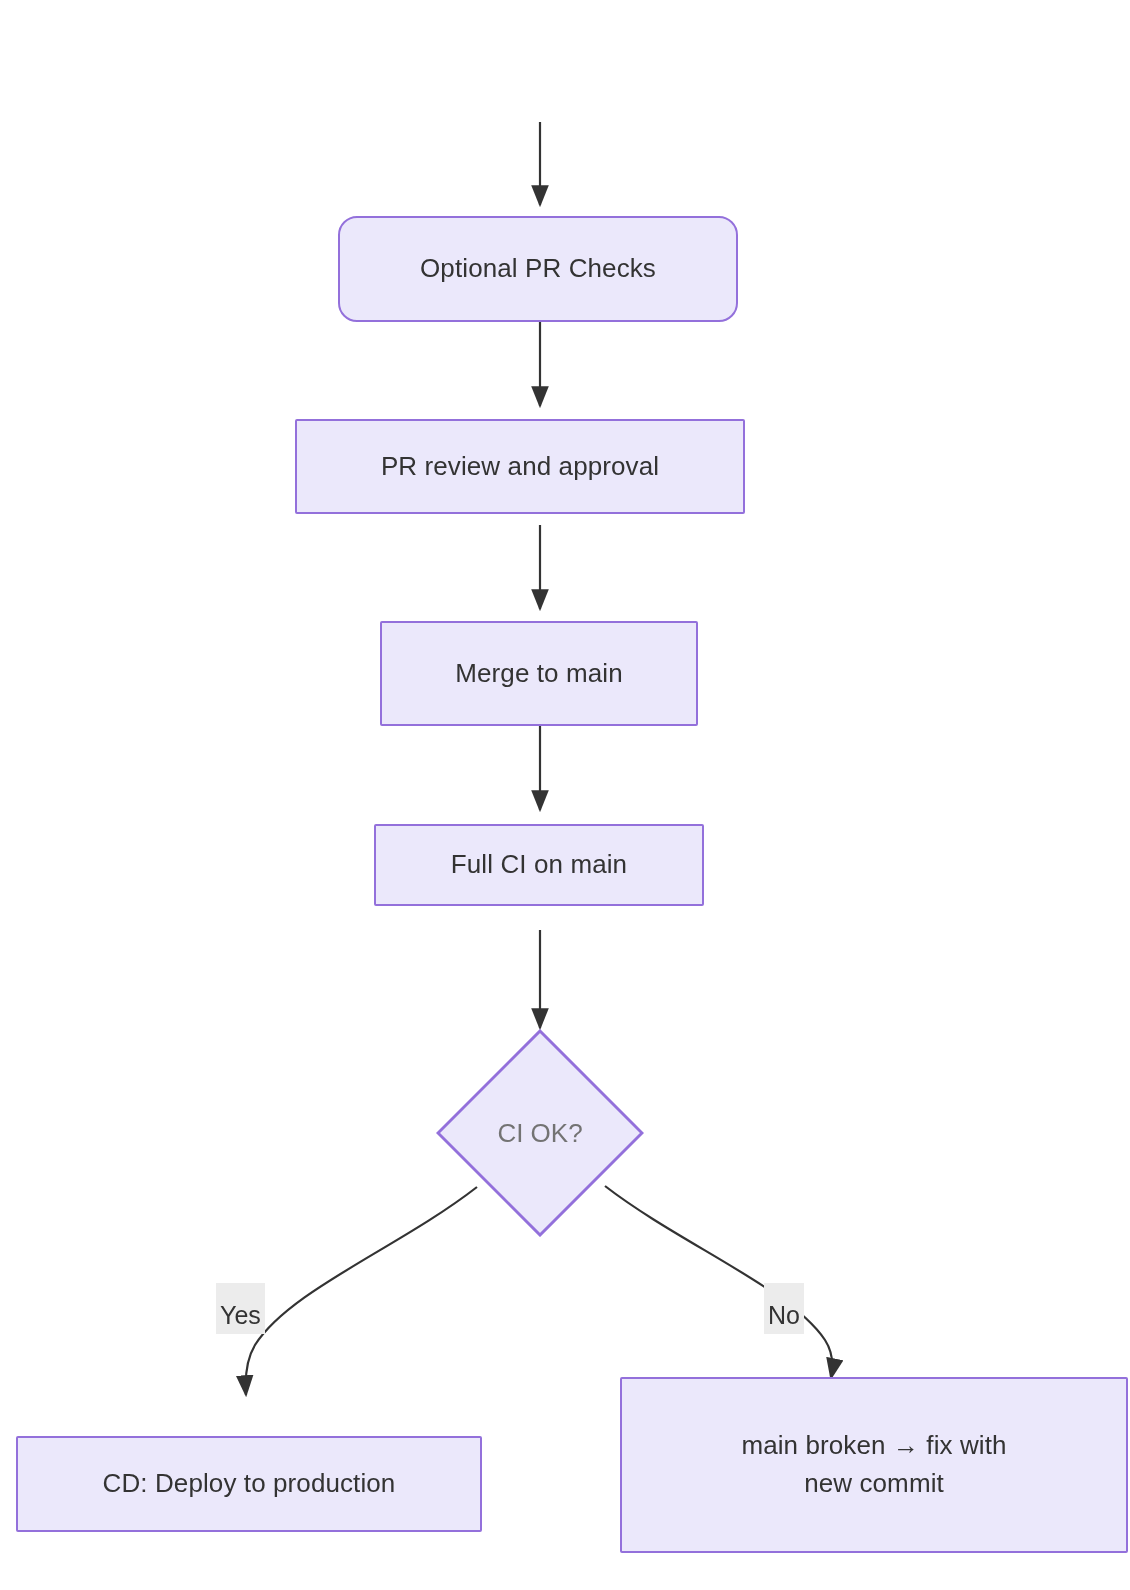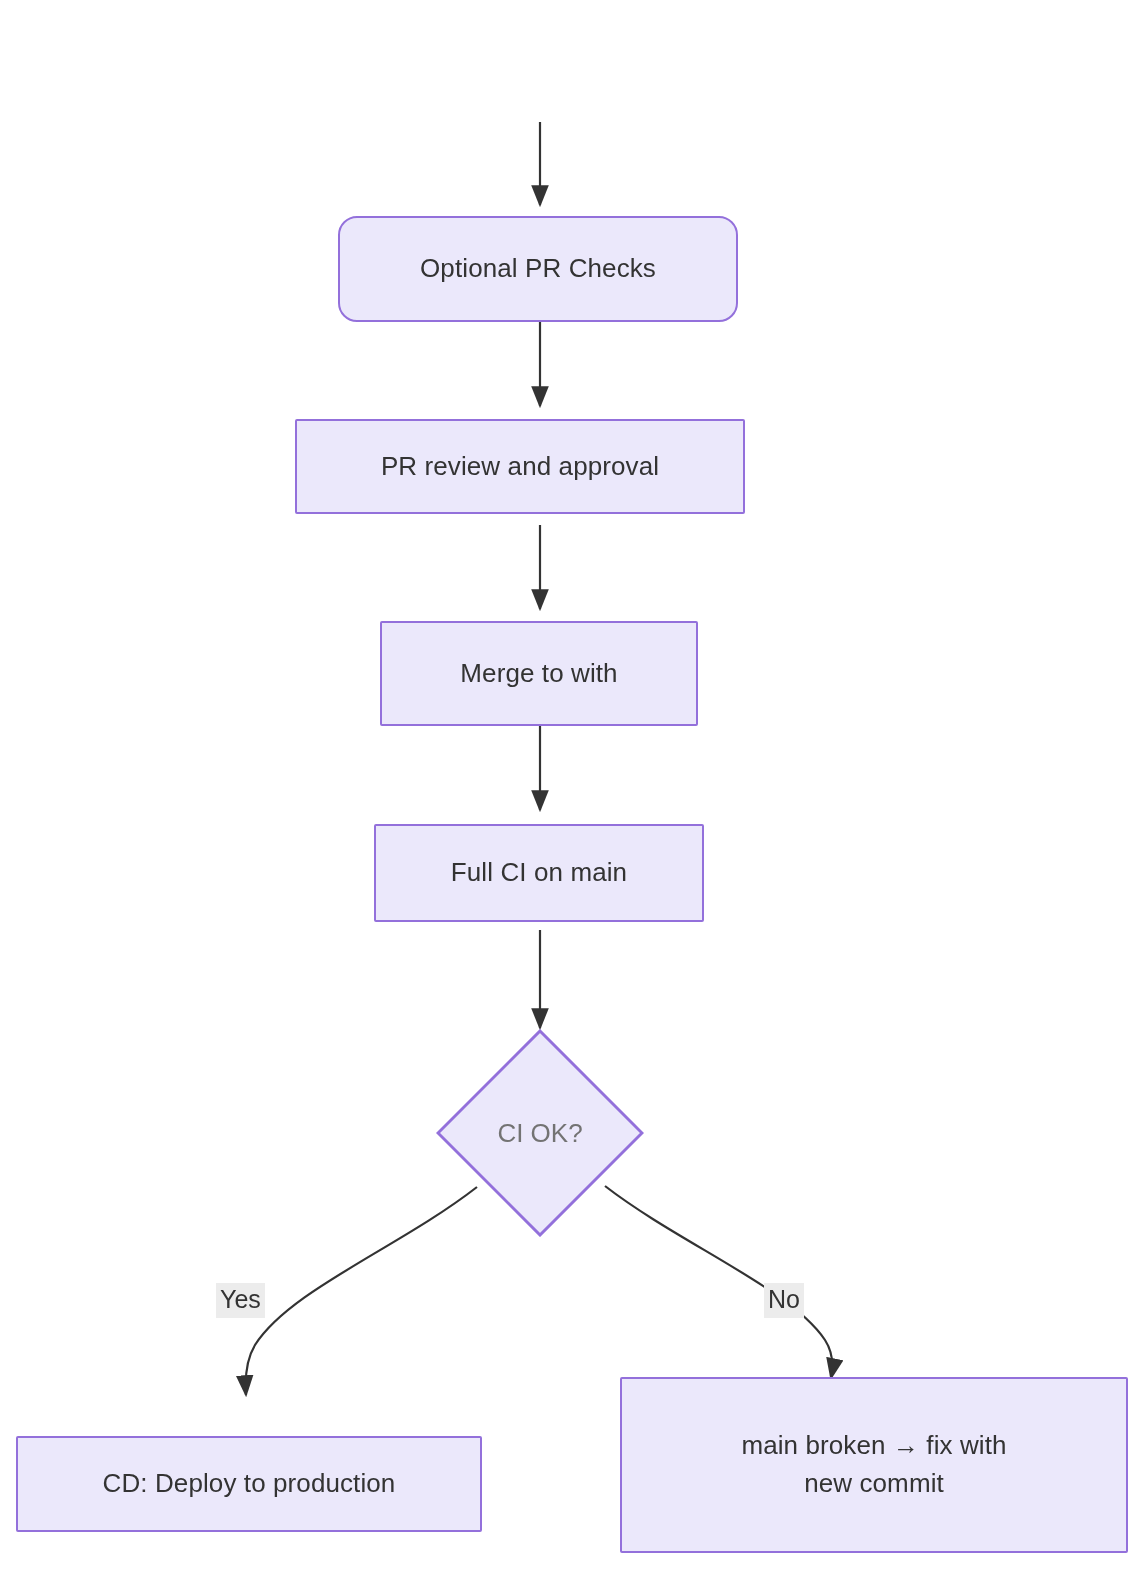--- a/index.html
+++ b/index.html
@@ -65,21 +65,21 @@
     font-size: 26px;
     text-align: center;
     line-height: 1.4;
   }
   .edge-label {
     position: absolute;
     background: #ececec;
     color: #333333;
     font-size: 25px;
     line-height: 1.2;
-    padding: 1px 4px 4px 4px;
+    padding: 17px 4px 4px 4px;
     white-space: nowrap;
     box-sizing: border-box;
   }
 </style>
 </head>
 <body>
 
 <div id="diagram-root">
 
   <svg id="edge-layer" viewBox="0 0 1130 1590">
@@ -121,24 +121,24 @@
 
   <div class="node" style="left:338px; top:216px; width:400px; height:106px;border-radius:19px;">
     <span class="node-label">Optional PR Checks</span>
   </div>
 
   <div class="node" style="left:295px; top:419px; width:450px; height:95px;text-align:right;">
     <span class="node-label">PR review and approval</span>
   </div>
 
   <div class="node" style="left:380px; top:621px; width:318px; height:105px;">
-    <span class="node-label">Merge to with</span>
+    <span class="node-label">Merge to main</span>
   </div>
 
-  <div class="node" style="left:374px; top:824px; width:330px; height:98px;">
+  <div class="node" style="left:374px; top:824px; width:330px; height:82px;">
     <span class="node-label">Full CI on main</span>
   </div>
 
   <div class="diamond-wrap" style="left:436px; top:1029px; width:208px; height:208px;">
     <svg class="diamond-shape" viewBox="0 0 208 208" preserveAspectRatio="none">
       <polygon points="104,2 206,104 104,206 2,104" fill="#ebe8fb" stroke="#9370db" stroke-width="3"></polygon>
     </svg>
     <span class="diamond-label">CI OK?</span>
   </div>
 

